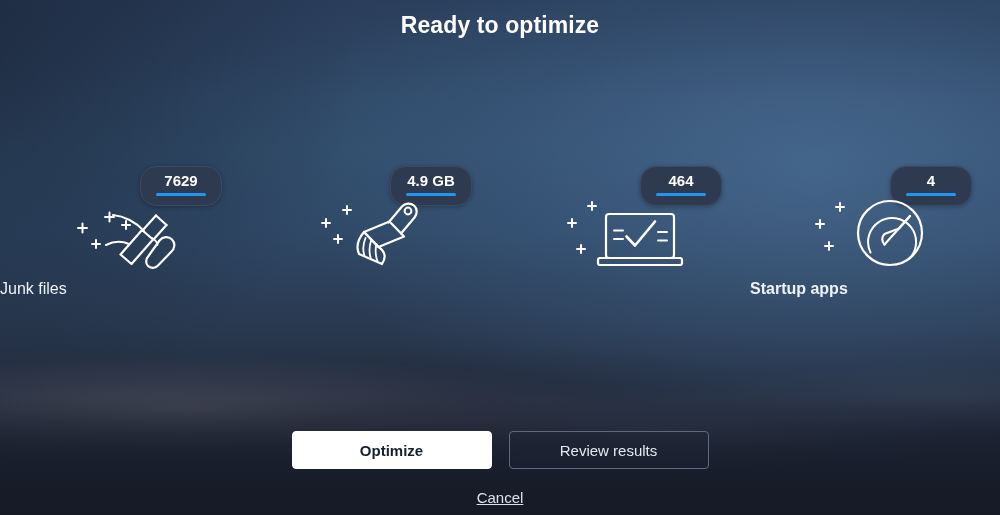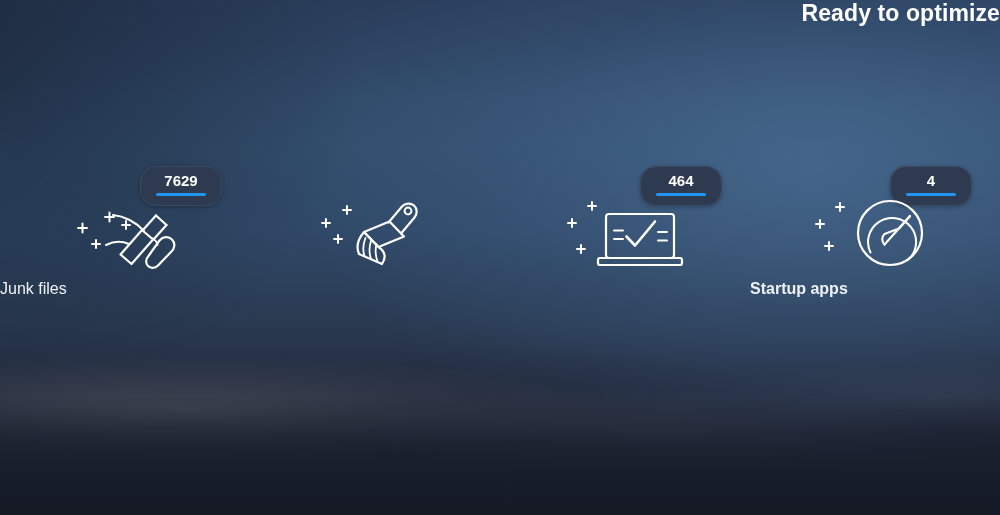--- a/index.html
+++ b/index.html
@@ -94,22 +94,22 @@
   
   #stage {
     position: relative;
     z-index: 1;
     width: 1000px;
     height: 515px;
   }
 
   
   #header {
-    padding-top: 0;
-    text-align: right;
+    padding-top: 12px;
+    text-align: center;
   }
   #page-title {
     font-size: 23px;
     font-weight: bold;
     color: #ffffff;
     letter-spacing: 0.1px;
   }
   #page-subtitle {
     margin-top: 9px;
     font-size: 15px;
@@ -285,20 +285,24 @@
           <path d="M99.5 48.5 C103 44.5 108.5 44 112 47.5 C115.5 51 115 56.5 111 60 L98 73.5
                    C95 76.5 90.5 76.5 88 74 C85.5 71.5 85.5 67 88.5 64 Z"></path>
 
           <path d="M92 46 C95 47.5 97 50 97.5 53" stroke-width="1.8"></path>
         </svg>
       </div>
       <div class="stat-label">Junk files</div>
     </div>
 
     <div class="stat-col col-1">
+      <div class="stat-badge">
+        <div class="stat-badge-value">4.9 GB</div>
+        <div class="stat-badge-bar"></div>
+      </div>
       <div class="stat-icon">
         <svg viewBox="0 0 130 82" fill="none" stroke="#ffffff" stroke-width="2.2" stroke-linecap="round" stroke-linejoin="round">
 
           <g stroke-width="2">
             <path d="M12 31 h8 M16 27 v8"></path>
             <path d="M33 18 h8 M37 14 v8"></path>
             <path d="M24 47 h8 M28 43 v8"></path>
           </g>
 
           <path d="M78.5 30.5 L92 14.5 C95 11 100.5 10.5 104 13.5 C107.5 16.5 107.5 22 104.5 25.5 L91 41.5"></path>
@@ -372,14 +376,23 @@
           <path d="M74.5 52.5 L100 24"></path>
 
           <path d="M74.5 52.5 C71.5 49.5 71.5 45 74.5 42 L89 36.5 L100 24"></path>
         </svg>
       </div>
       <div class="stat-label">Startup apps</div>
     </div>
 
   </div>
 
+  <div id="footer">
+    <div id="button-row">
+      <div class="btn" id="optimize-button">Optimize</div>
+      <div class="btn" id="review-results-button">Review results</div>
+    </div>
+    <div id="cancel-row">
+      <span id="cancel-link">Cancel</span>
+    </div>
+  </div>
 
 </div>
 
 </body></html>

